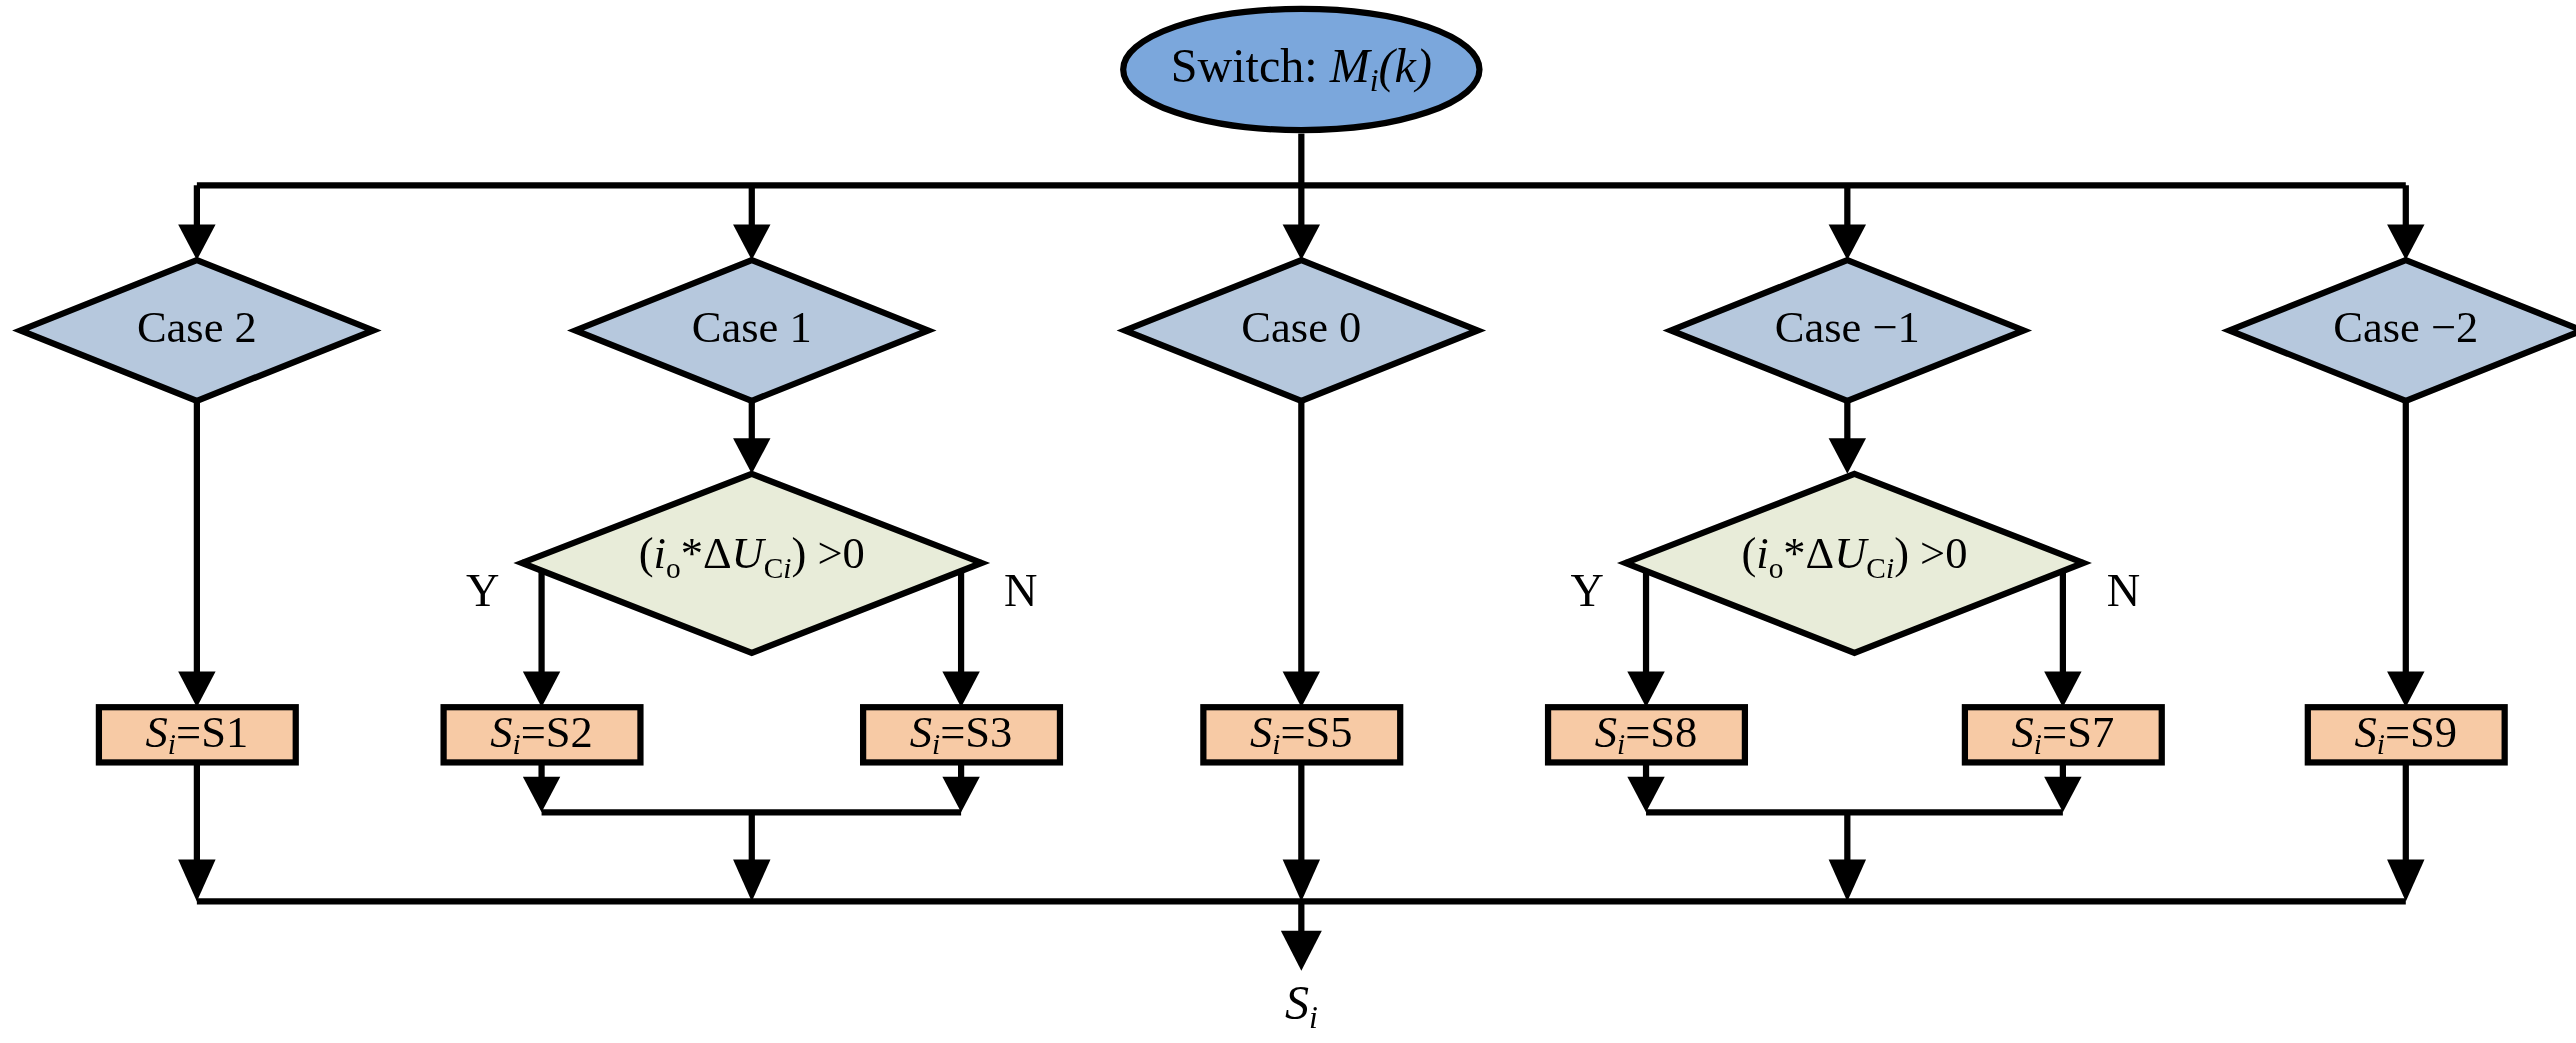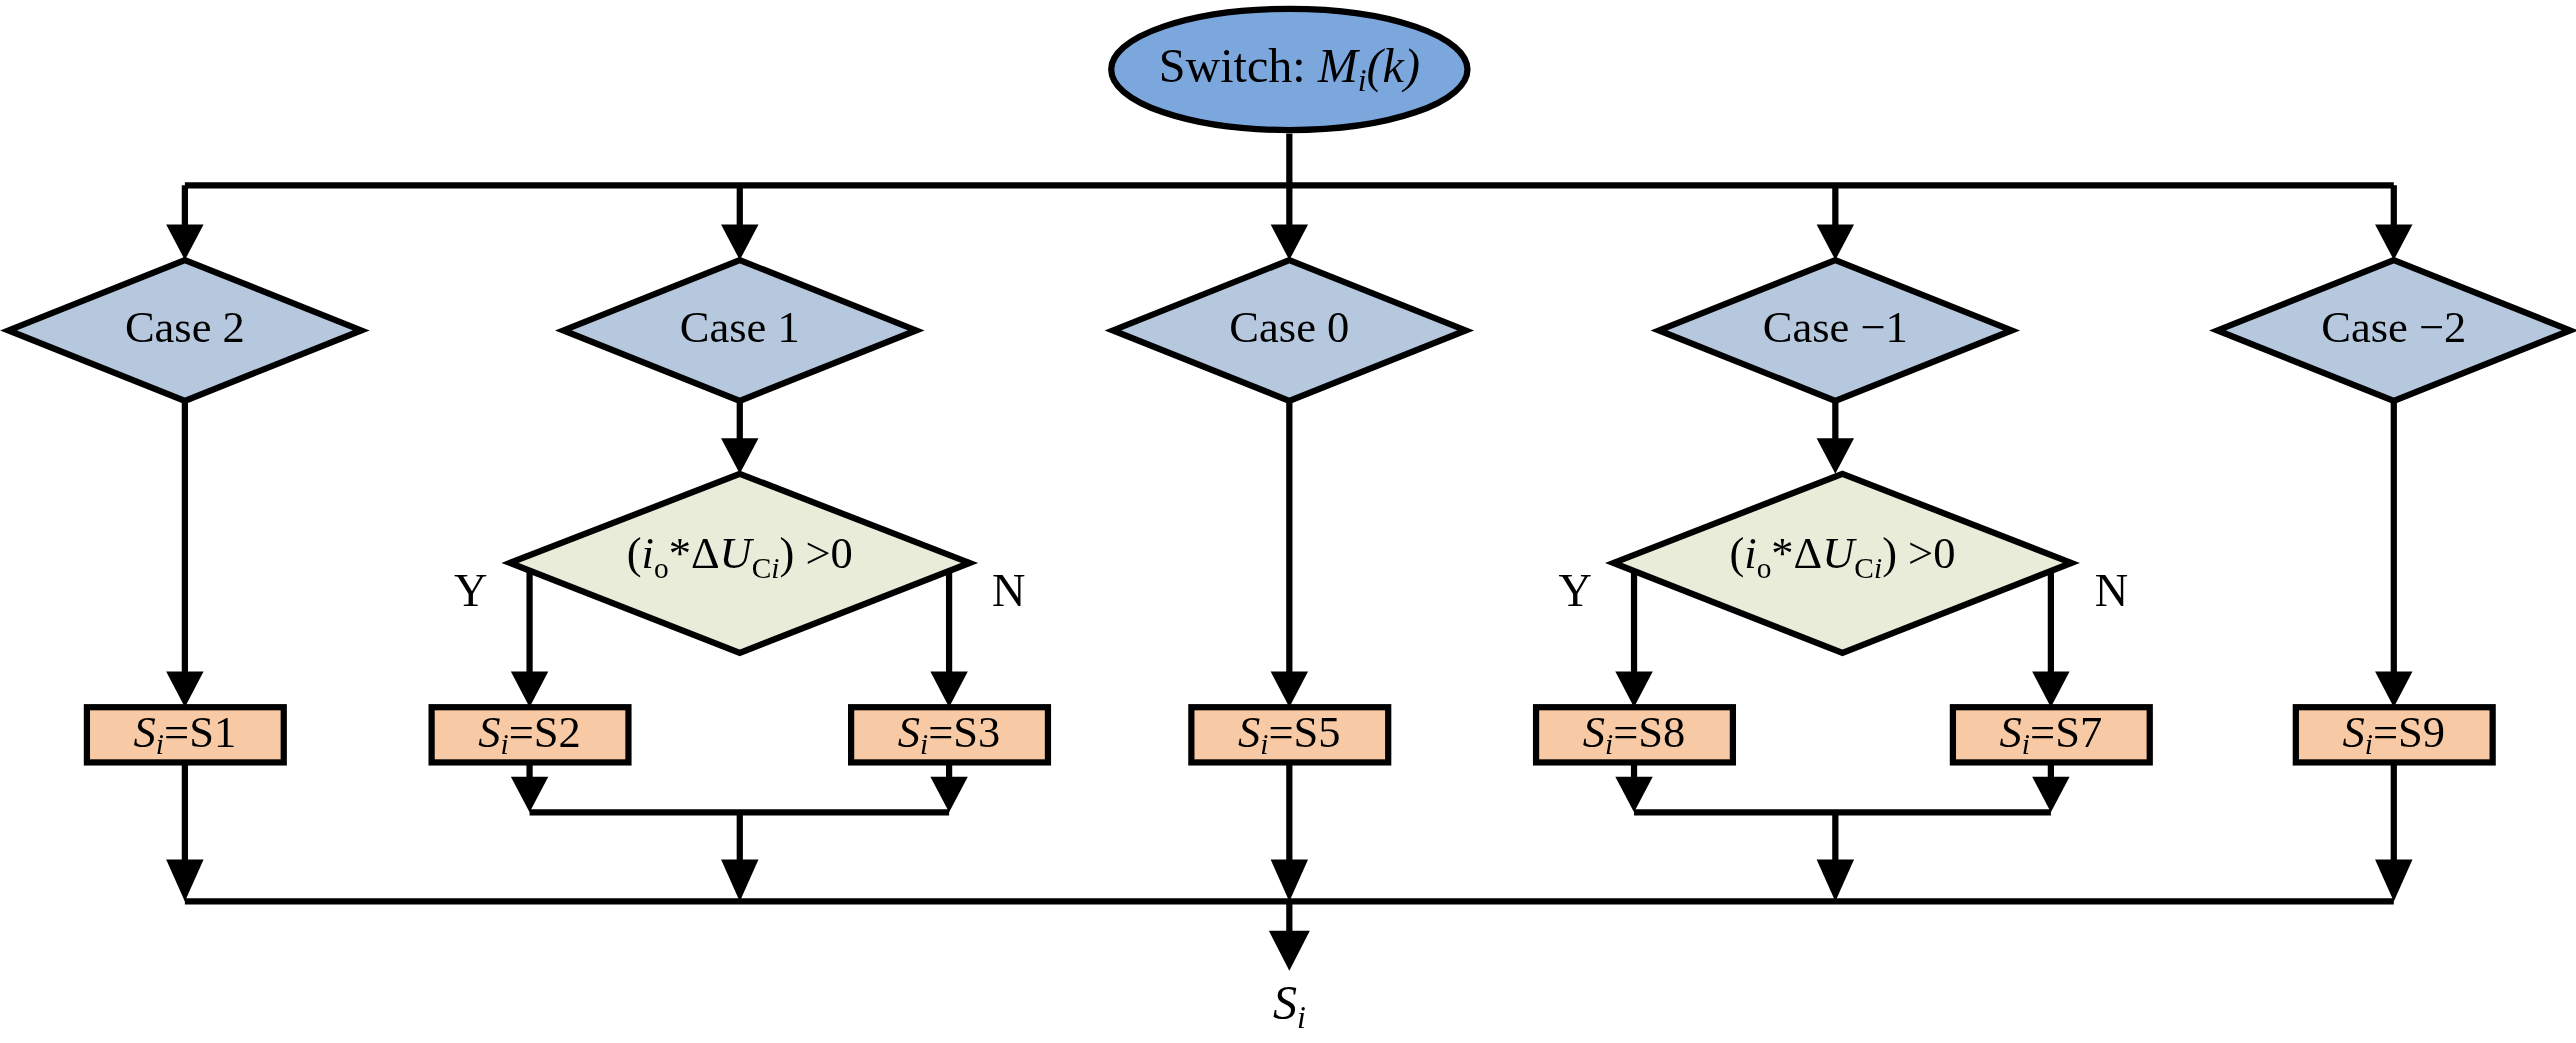--- a/index.html
+++ b/index.html
@@ -11,20 +11,21 @@
     width: 2576px;
     height: 1043px;
     overflow: hidden;
     font-family: "Liberation Serif", serif;
   }
   #flowchart-root {
     position: relative;
     width: 2048px;
     height: 1043px;
     background: #ffffff;
+    padding-left: 12px;
   }
   svg#flow-svg {
     display: block;
     width: 2576px;
     height: 1043px;
   }
   .node-shape {
     stroke: #000000;
     stroke-width: 7;
     stroke-linejoin: miter;

